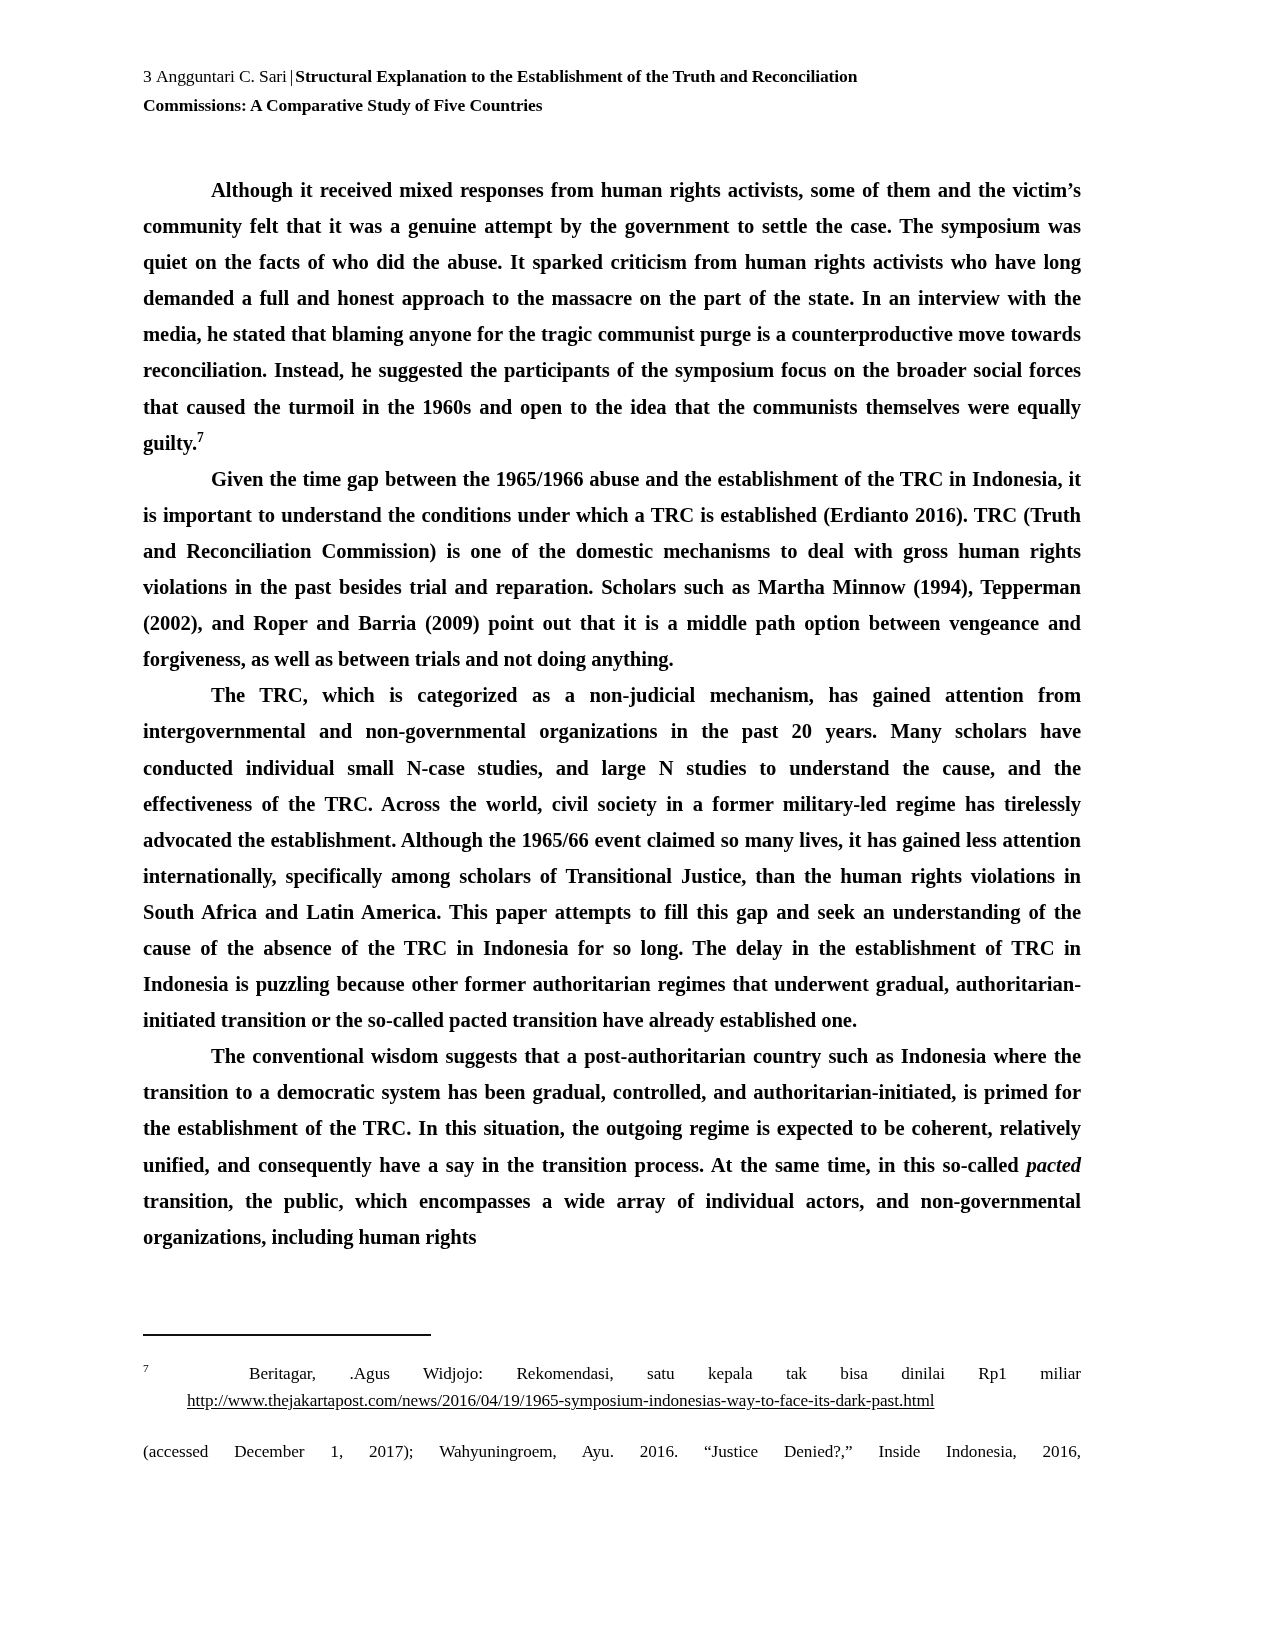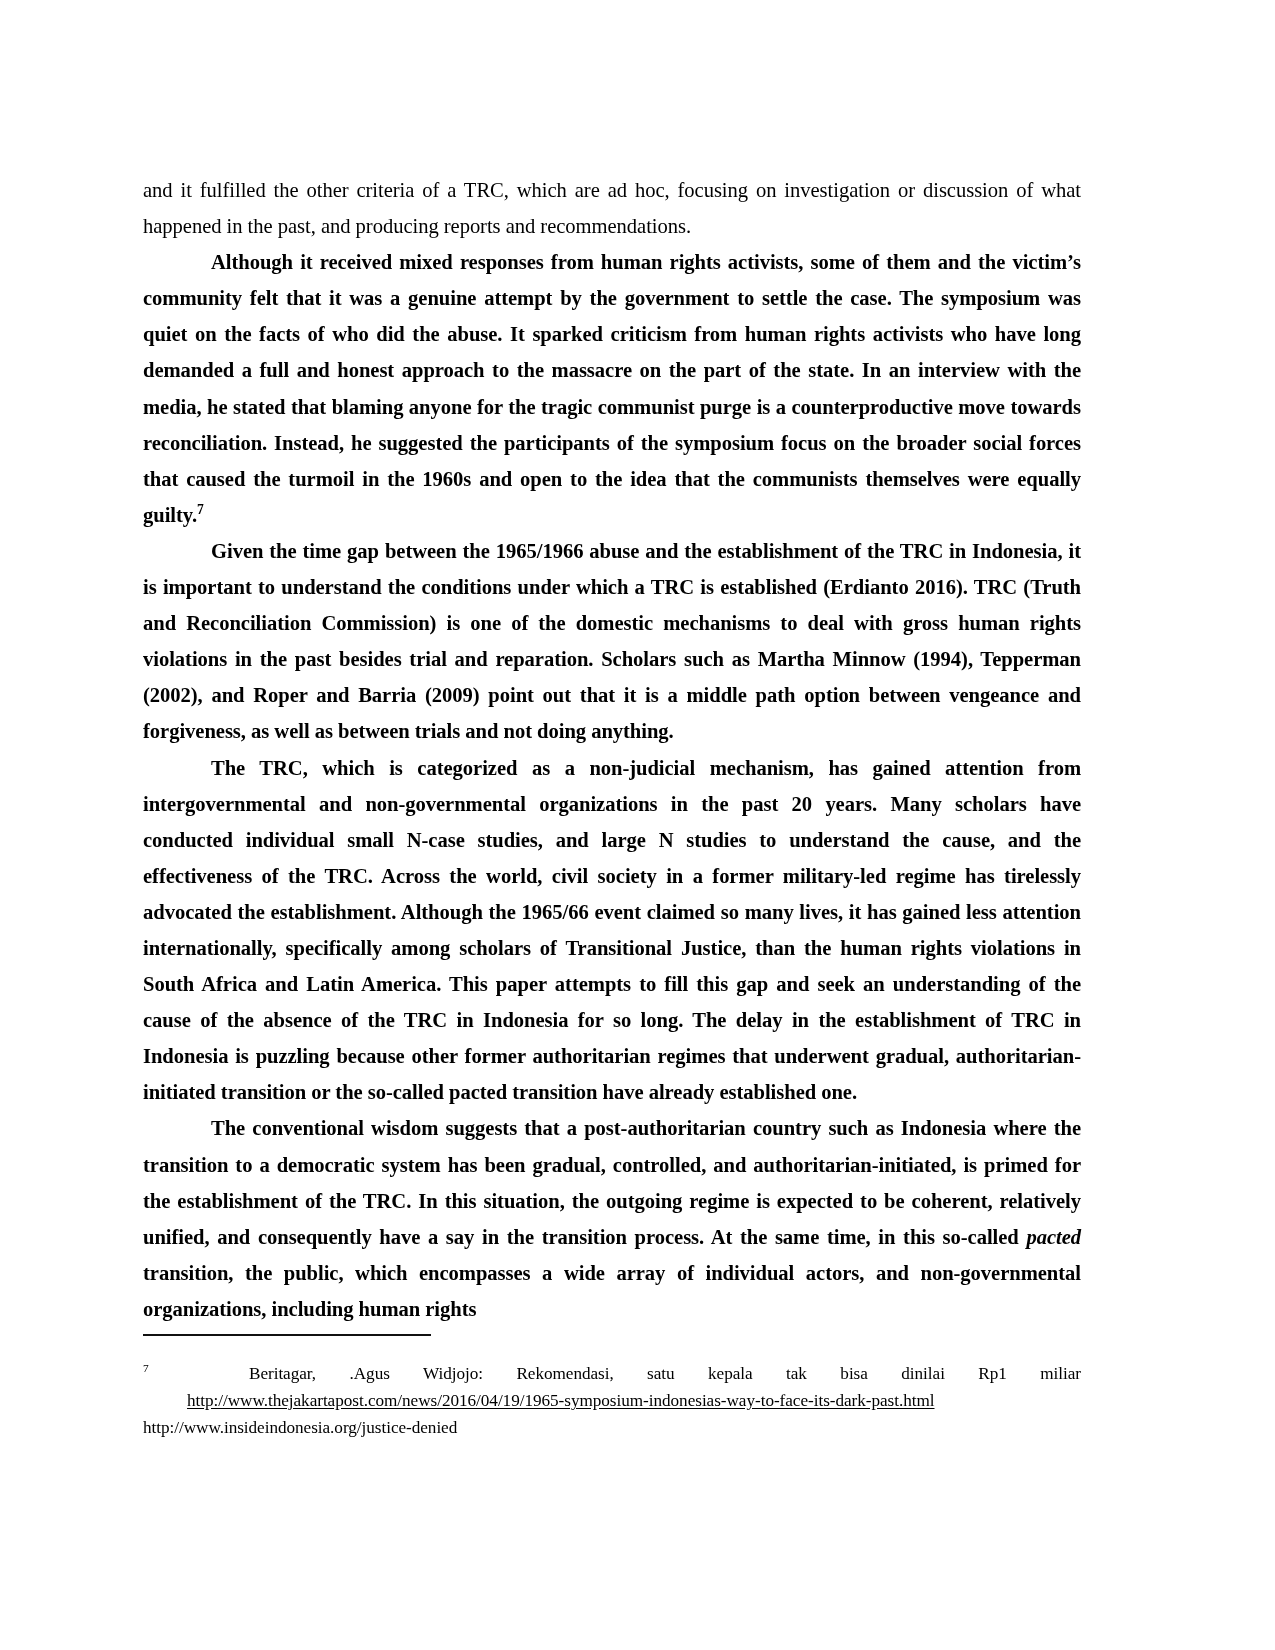--- a/index.html
+++ b/index.html
@@ -106,26 +106,28 @@
     text-decoration: underline;
     text-underline-offset: 2px;
     margin-left: 44px;
   }
 </style>
 </head>
 <body>
 
 <div class="page">
 
+  <div class="running-header">
+    <span class="hdr-page">3</span>
+    <span class="hdr-page">Angguntari C. Sari</span><span class="hdr-bar">|</span><span>Structural Explanation to the Establishment of the Truth and Reconciliation</span><br>
+    <span>Commissions: A Comparative Study of Five Countries</span>
+  </div>
 
   <div class="body-block">
 
-    <p class="para">
-      <span>and it fulfilled the other criteria of a TRC, which are ad hoc, focusing on investigation or discussion of what happened in the past, and producing reports and recommendations.</span>
-    </p>
 
     <p class="para indent">
       <span>Although it received mixed responses from human rights activists, some of them and the victim’s community felt that it was a genuine attempt by the government to settle the case. The symposium was quiet on the facts of who did the abuse. It sparked criticism from human rights activists who have long demanded a full and honest approach to the massacre on the part of the state. In an interview with the media, he stated that blaming anyone for the tragic communist purge is a counterproductive move towards reconciliation. Instead, he suggested the participants of the symposium focus on the broader social forces that caused the turmoil in the 1960s and open to the idea that the communists themselves were equally guilty.</span><sup class="fn-ref">7</sup>
     </p>
 
     <p class="para indent">
       <span>Given the time gap between the 1965/1966 abuse and the establishment of the TRC in Indonesia, it is important to understand the conditions under which a TRC is established (Erdianto 2016). TRC (Truth and Reconciliation Commission) is one of the domestic mechanisms to deal with gross human rights violations in the past besides trial and reparation. Scholars such as Martha Minnow (1994), Tepperman (2002), and Roper and Barria (2009) point out that it is a middle path option between vengeance and forgiveness, as well as between trials and not doing anything.</span>
     </p>
 
     <p class="para indent">
@@ -136,17 +138,17 @@
       <span>The conventional wisdom suggests that a post-authoritarian country such as Indonesia where the transition to a democratic system has been gradual, controlled, and authoritarian-initiated, is primed for the establishment of the TRC. In this situation, the outgoing regime is expected to be coherent, relatively unified, and consequently have a say in the transition process. At the same time, in this so-called </span><i>pacted</i><span> transition, the public, which encompasses a wide array of individual actors, and non-governmental organizations, including human rights</span>
     </p>
 
   </div>
 
   <div class="footnote-zone">
     <div class="fn-rule"></div>
     <div class="fn-body">
       <span class="fn-line stretch"><sup class="fn-num">7</sup>&nbsp;&nbsp;&nbsp;<span>Beritagar, .Agus Widjojo: Rekomendasi, satu kepala tak bisa dinilai Rp1 miliar</span></span>
       <span class="fn-line"><span class="fn-underline">http://www.thejakartapost.com/news/2016/04/19/1965-symposium-indonesias-way-to-face-its-dark-past.html</span></span>
-      <span class="fn-line">http://www.insideindonesia.org/justice-denied</span>
+      <span class="fn-line stretch">(accessed December 1, 2017); Wahyuningroem, Ayu. 2016. “Justice Denied?,” Inside Indonesia, 2016,</span>
     </div>
   </div>
 
 </div>
 
 </body></html>

